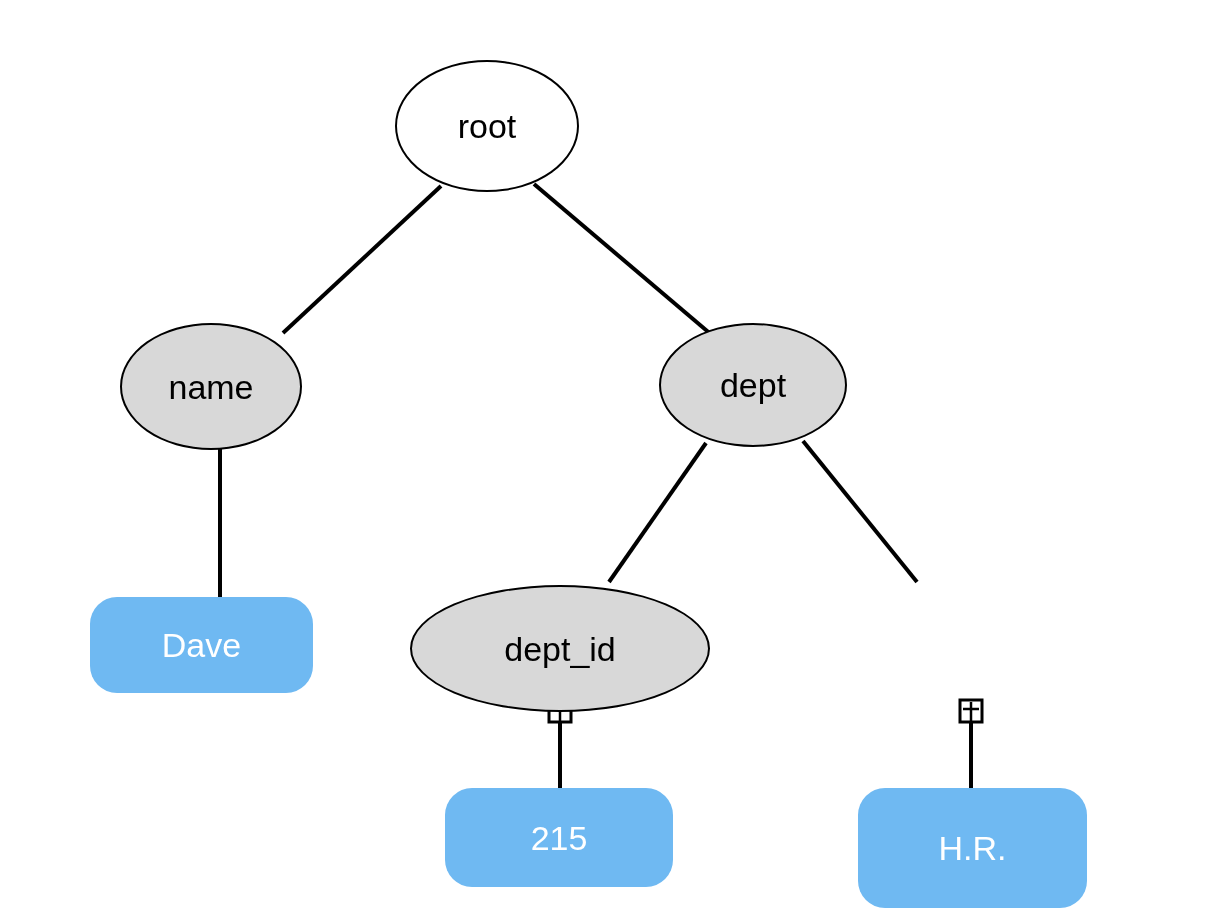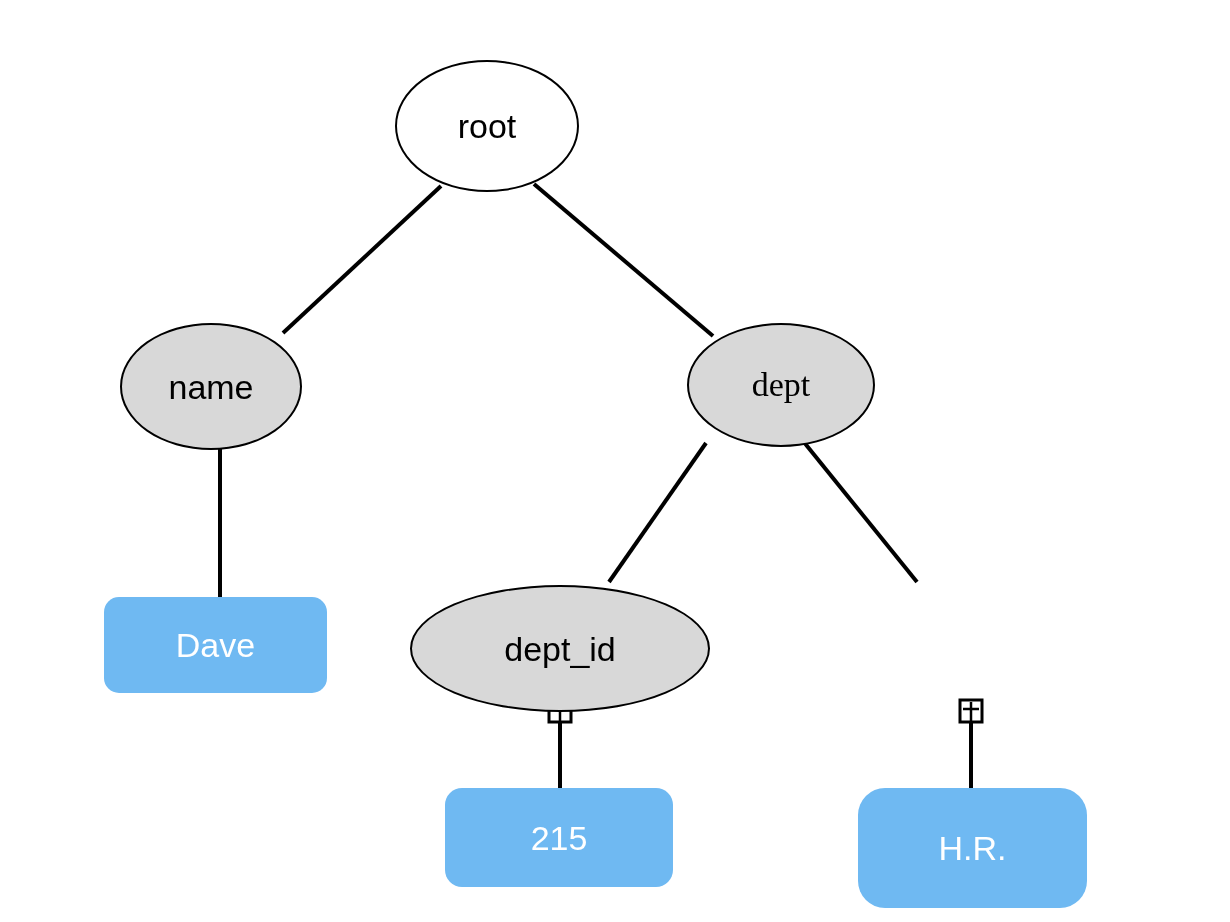--- a/index.html
+++ b/index.html
@@ -56,25 +56,25 @@
   }
   .value-box {
     border-radius: 27px;
     background: var(--value-fill, #6fb9f2);
     color: var(--value-text-color, #ffffff);
     border: none;
   }
   
   .n-root     { left: 395px; top:  60px; width: 184px; height: 132px; }
   .n-name     { left: 120px; top: 323px; width: 182px; height: 127px; }
-  .n-dept     { left: 687px; top: 323px; width: 188px; height: 124px; font-family: Liberation Serif, serif; }
-  .n-dave     { left: 104px; top: 597px; width: 223px; height:  96px; border-radius: 15px; }
+  .n-dept     { left: 659px; top: 323px; width: 188px; height: 124px; }
+  .n-dave     { left: 90px; top: 597px; width: 223px; height:  96px; }
   .n-dept-id  { left: 410px; top: 585px; width: 300px; height: 127px; }
   .n-dept-nam { left: 822px; top: 580px; width: 300px; height: 125px; }
-  .n-215      { left: 445px; top: 788px; width: 228px; height:  99px; border-radius: 17px; }
+  .n-215      { left: 445px; top: 788px; width: 228px; height:  99px; }
   .n-hr       { left: 858px; top: 788px; width: 229px; height:  120px; }
 </style>
 </head>
 <body>
 
 <div class="canvas">
 
   <svg class="edges-layer" viewBox="0 0 1230 922" xmlns="http://www.w3.org/2000/svg">
 
     <line class="edge" x1="441" y1="186" x2="283" y2="333"></line>

